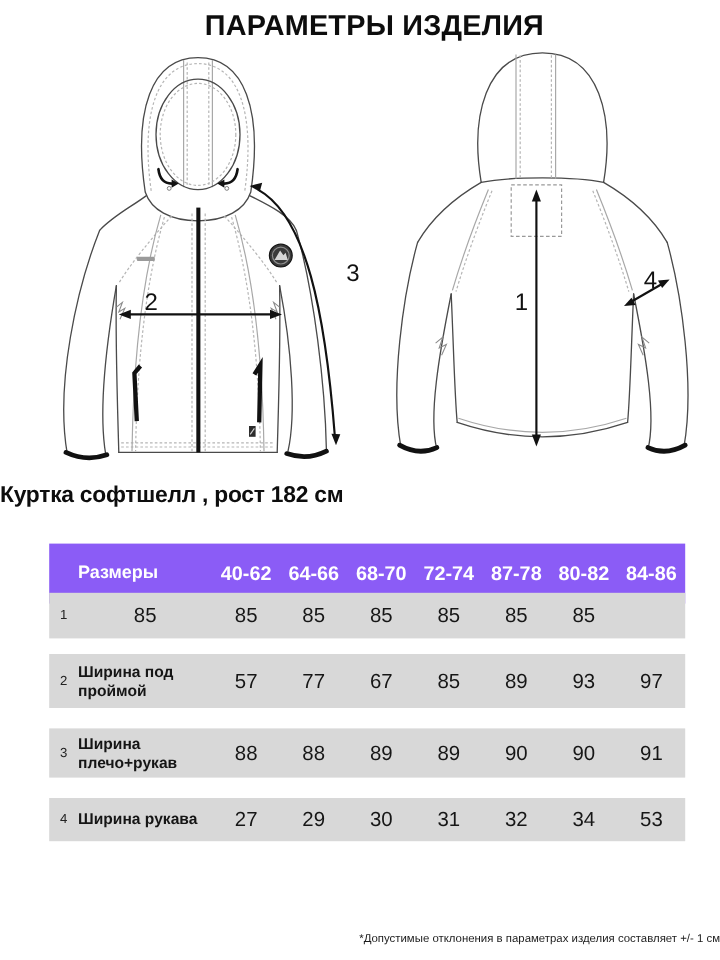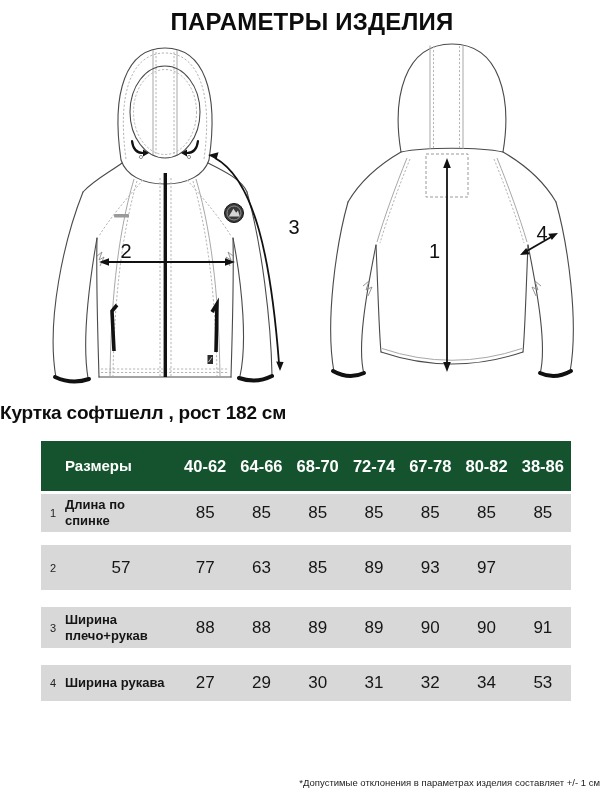--- a/index.html
+++ b/index.html
@@ -26,21 +26,21 @@
   .diagrams{position:absolute;top:0;left:0;width:600px;height:400px;}
   .svg-front{position:absolute;left:28px;top:42px;}
   .svg-back{position:absolute;left:314px;top:38px;}
 
   .size-table{position:absolute;top:441px;left:41px;width:530px;height:262px;}
   .trow{
     position:absolute;left:0;width:530px;
     display:grid;grid-template-columns:24px 112px repeat(7,1fr);
     align-items:center;
   }
-  .thead{top:0;height:50px;background:#14532d;color:#fff;}
+  .thead{top:12px;height:50px;background:#8b5cf6;color:#fff;}
   .r1{top:53px;height:38px;background:#d8d8d8;}
   .r2{top:104px;height:45px;background:#d8d8d8;}
   .r3{top:166px;height:41px;background:#d8d8d8;}
   .r4{top:224px;height:36px;background:#d8d8d8;}
 
   .cell{text-align:center;}
   .cell.num{font-size:11px;color:#222;}
   .cell.rowlabel{
     text-align:left;font-size:13px;font-weight:700;line-height:1.22;
     color:#151515;padding-right:4px;
@@ -183,42 +183,42 @@
 
   <div class="size-table">
 
     <div class="trow thead">
       <div class="cell num"></div>
       <div class="cell rowlabel">Размеры</div>
       <div class="cell val">40-62</div>
       <div class="cell val">64-66</div>
       <div class="cell val">68-70</div>
       <div class="cell val">72-74</div>
-      <div class="cell val">67-78</div>
+      <div class="cell val">87-78</div>
       <div class="cell val">80-82</div>
-      <div class="cell val">38-86</div>
+      <div class="cell val">84-86</div>
     </div>
 
     <div class="trow r1">
       <div class="cell num">1</div>
-      <div class="cell rowlabel">Длина по спинке</div>
       <div class="cell val">85</div>
       <div class="cell val">85</div>
       <div class="cell val">85</div>
       <div class="cell val">85</div>
       <div class="cell val">85</div>
       <div class="cell val">85</div>
       <div class="cell val">85</div>
     </div>
 
     <div class="trow r2">
       <div class="cell num">2</div>
+      <div class="cell rowlabel">Ширина под проймой</div>
       <div class="cell val">57</div>
       <div class="cell val">77</div>
-      <div class="cell val">63</div>
+      <div class="cell val">67</div>
       <div class="cell val">85</div>
       <div class="cell val">89</div>
       <div class="cell val">93</div>
       <div class="cell val">97</div>
     </div>
 
     <div class="trow r3">
       <div class="cell num">3</div>
       <div class="cell rowlabel">Ширина плечо+рукав</div>
       <div class="cell val">88</div>

